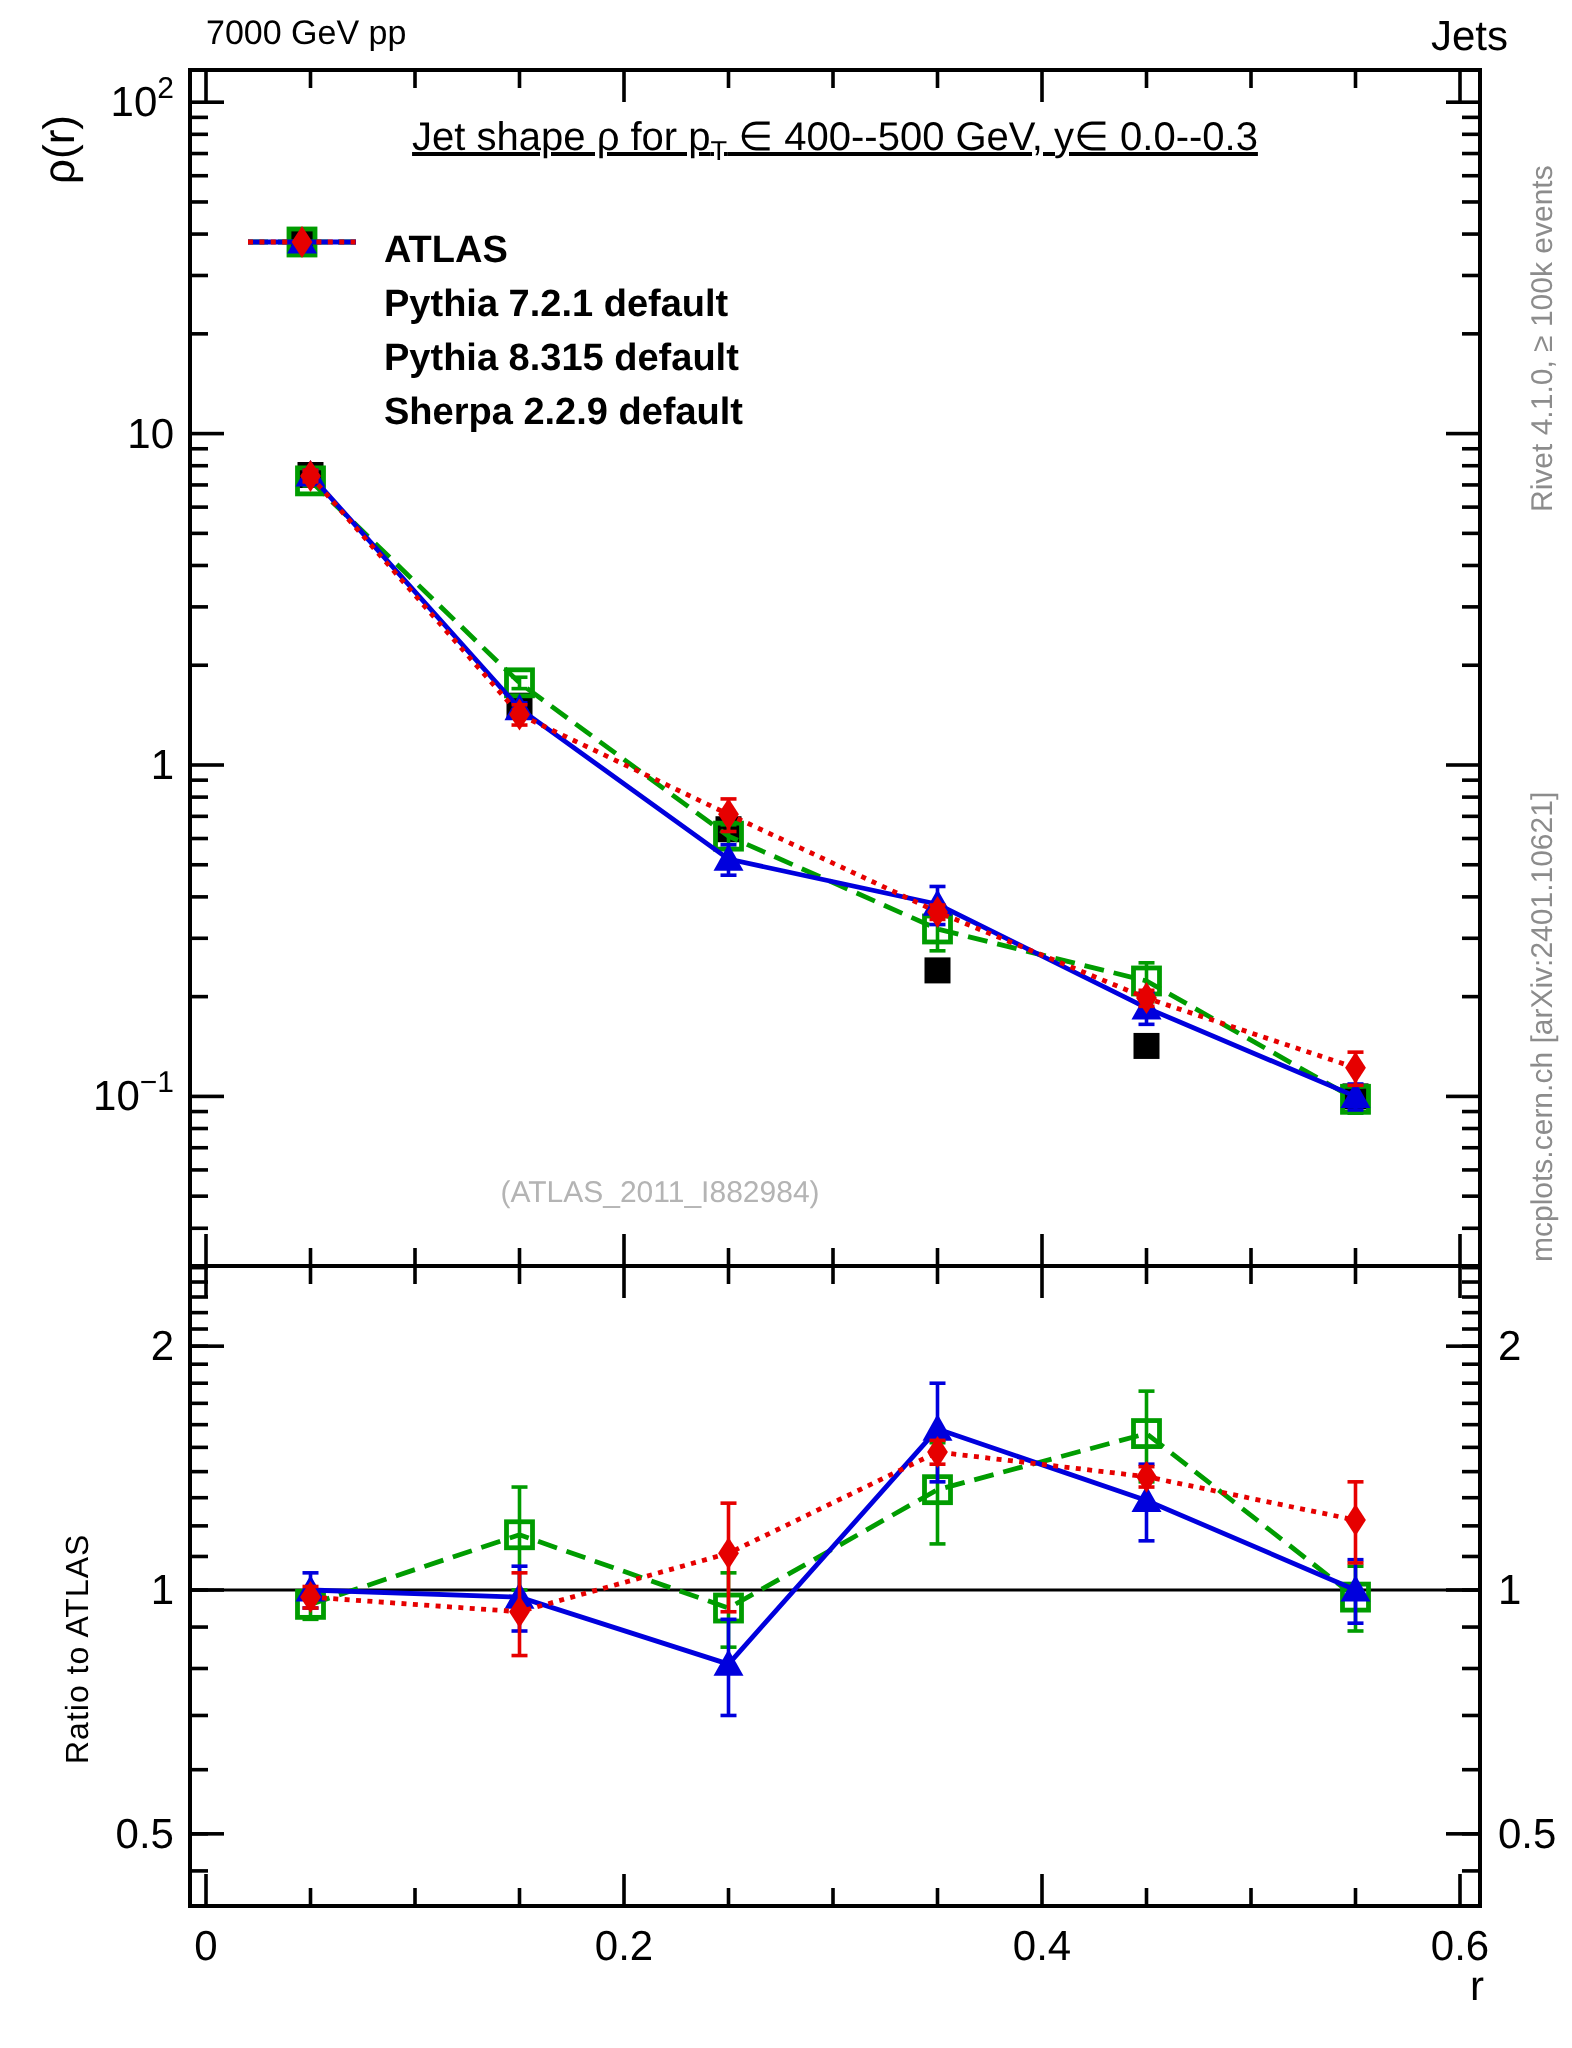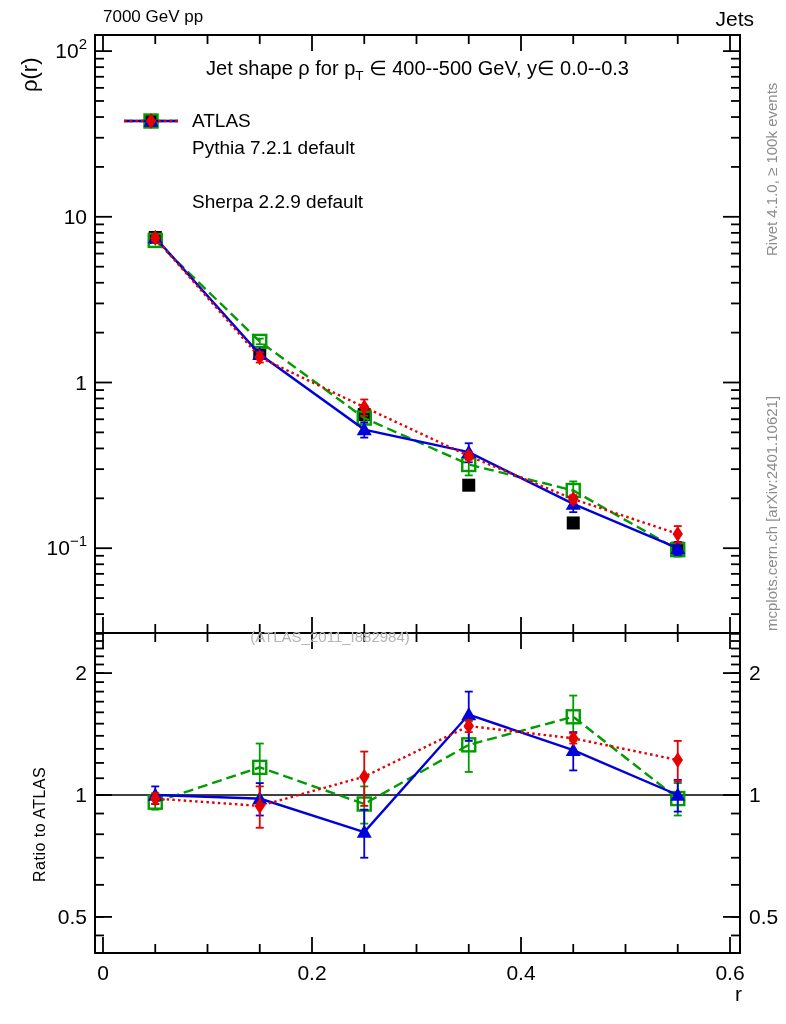--- a/index.html
+++ b/index.html
@@ -3,31 +3,31 @@
 <meta charset="utf-8">
 <style>
   html,body{margin:0;padding:0;background:#fff;}
   .stage{position:relative;width:786px;height:1024px;background:#fff;overflow:hidden;
          font-family:"Liberation Sans",sans-serif;}
   .stage svg{position:absolute;left:0;top:0;}
   svg text{font-family:"Liberation Sans",sans-serif;fill:#000;}
   .abs{position:absolute;white-space:nowrap;color:#000;}
   .hl{left:103px;top:7px;font-size:17px;}
   .hr{right:32px;top:7px;font-size:21px;}
-  .title{left:95px;top:56px;width:645px;text-align:center;font-size:20px;}
+  .title{left:95px;top:56px;width:645px;text-align:center;font-size:20px;text-decoration:underline;}
   .title sub{font-size:68%;}
   .legend{left:123px;top:110px;}
-  .lrow{display:flex;align-items:flex-start;height:27px;}
+  .lrow{display:flex;align-items:flex-end;height:27px;font-weight:bold;}
   .lsample{width:56px;height:22px;margin-right:13px;flex:0 0 56px;}
   .llab{font-size:19px;}
   .rot{transform:rotate(-90deg);transform-origin:0 0;}
   .ylab-main{left:17px;top:92px;font-size:22px;}
   .ylab-ratio{left:31px;top:882px;font-size:16px;letter-spacing:.5px;}
   .xlab{right:44px;top:982px;font-size:21px;}
-  .watermark{left:180px;top:588px;width:300px;text-align:center;font-size:15px;color:#b4b4b4;margin-top:40px;}
+  .watermark{left:180px;top:588px;width:300px;text-align:center;font-size:15px;color:#b4b4b4;}
   .cap{color:#8c8c8c;font-size:15px;}
   .cap-rivet{left:763px;top:256px;}
   .cap-mcplots{left:763px;top:631px;}
 </style>
 </head>
 <body>
 
 <div class="stage">
   <svg id="chart" width="786" height="1024">
       <g>
@@ -438,20 +438,21 @@
     </div>
     <div class="lrow">
       <span class="lsample" id="ls2">
           <svg width="56" height="22">
             <g>
               <line x1="1" y1="11" x2="55" y2="11" stroke="#0000dd" stroke-width="2.4"></line>
               <path d="M 28 3.5 L 20.5 16.8 L 35.5 16.8 Z" fill="#0000dd"></path>
             </g>
           </svg>
         </span>
+      <span class="llab">Pythia 8.315 default</span>
     </div>
     <div class="lrow">
       <span class="lsample" id="ls3">
           <svg width="56" height="22">
             <g>
               <line x1="1" y1="11" x2="55" y2="11" stroke="#e60000" stroke-width="2.4" stroke-dasharray="2.5 3.2"></line>
               <path d="M 28 3 L 33.2 11 L 28 19 L 22.8 11 Z" fill="#e60000"></path>
             </g>
           </svg>
         </span>

